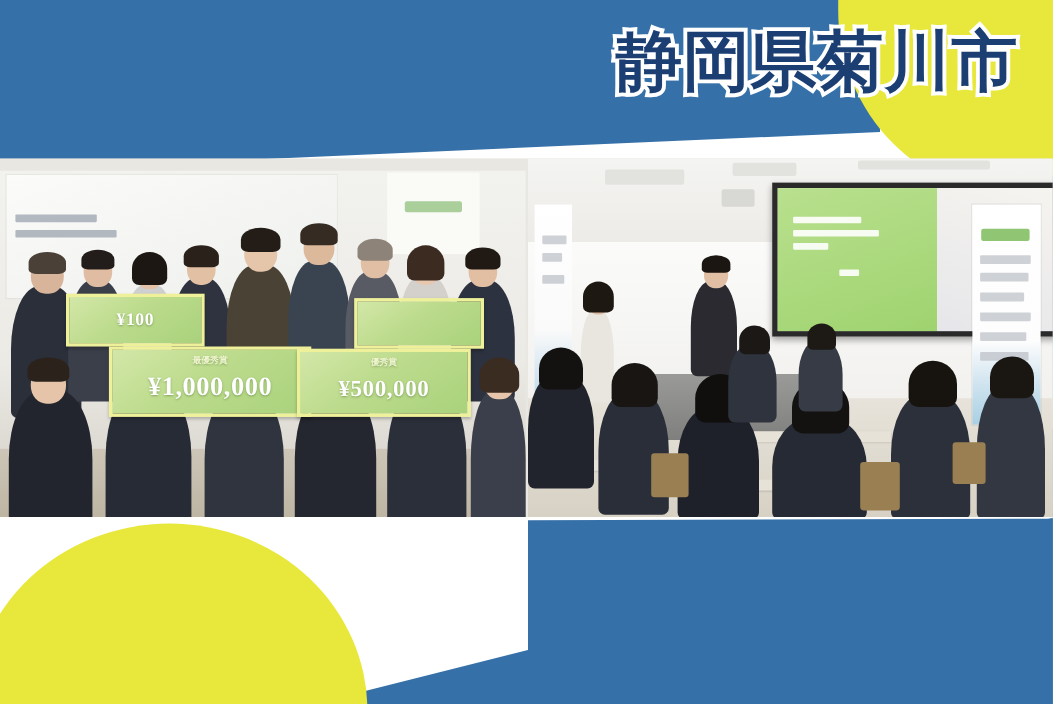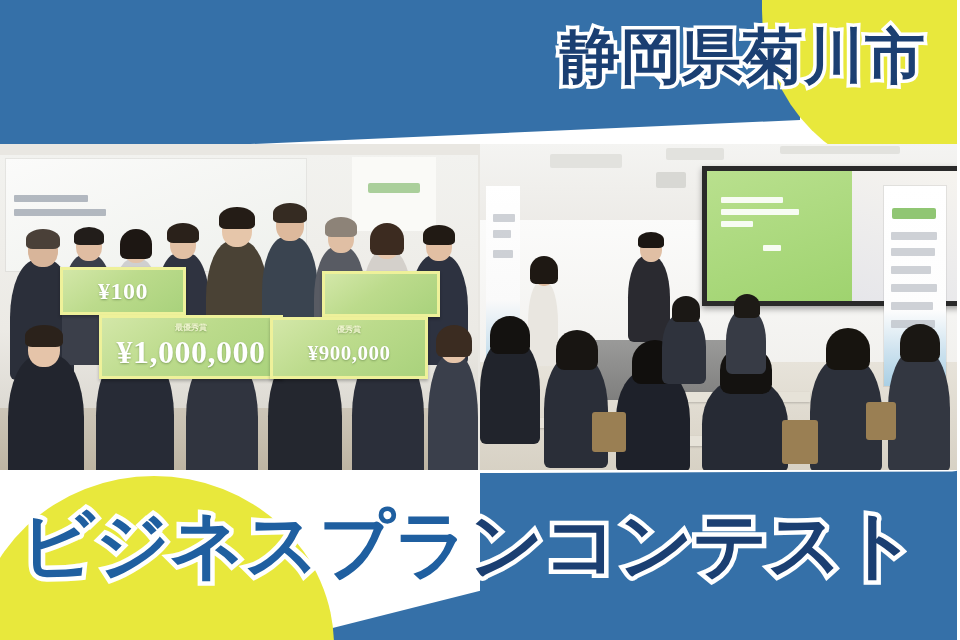--- a/index.html
+++ b/index.html
@@ -135,21 +135,21 @@
     font-weight: bold;
     font-family: "Liberation Serif", "DejaVu Serif", serif;
     text-shadow: 0 1px 2px rgba(60,90,40,.45);
     overflow: hidden;
   }
   .check-caption {
     position: absolute; top: 4px; left: 0; right: 0;
     text-align: center; font-size: 8px; color: #f4f7d6; opacity: .9;
     font-family: "Liberation Sans", sans-serif; font-weight: bold;
   }
-  .check-amount { font-size: 24px; letter-spacing: .5px; }
+  .check-amount { font-size: 16px; letter-spacing: .5px; }
 
   
   .pr-ceiling {
     position: absolute; left:0; top:0; width:100%; height:88px;
     background: linear-gradient(180deg,#f4f4f2,#eceae6);
   }
   .pr-ceil-panel {
     position: absolute; background:#e2e2de; border-radius:2px;
   }
   .pr-wall {
@@ -347,25 +347,25 @@
       <div class="person" style="left:352px;top:196px;width:72px;height:134px;background:#2b2f3a;"></div>
       <div class="head" style="left:372px;top:170px;width:30px;height:34px;background:#e4c3a8;"></div>
       <div class="hair" style="left:369px;top:164px;width:36px;height:22px;background:#261d16;"></div>
 
       <div class="person" style="left:428px;top:200px;width:50px;height:130px;background:#3a3f4b;"></div>
       <div class="head" style="left:440px;top:176px;width:28px;height:32px;background:#e6c5aa;"></div>
       <div class="hair" style="left:436px;top:170px;width:36px;height:32px;background:#3b2c21;"></div>
 
       <div class="check" style="left:99px;top:160px;width:178px;height:58px;">
         <span class="check-caption">最優秀賞</span>
-        <span class="check-amount" style="font-size:32px;margin-top:10px;">¥1,000,000</span>
+        <span class="check-amount" style="font-size:24px;margin-top:10px;">¥1,000,000</span>
       </div>
       <div class="check" style="left:270px;top:162px;width:152px;height:56px;">
         <span class="check-caption">優秀賞</span>
-        <span class="check-amount" style="font-size:21px;margin-top:10px;">¥900,000</span>
+        <span class="check-amount" style="font-size:21px;margin-top:10px;">¥500,000</span>
       </div>
     </div>
 
     <div class="photo photo-right">
       <div class="pr-ceiling"></div>
       <div class="pr-ceil-panel" style="left:70px;top:10px;width:72px;height:14px;"></div>
       <div class="pr-ceil-panel" style="left:186px;top:4px;width:58px;height:12px;"></div>
       <div class="pr-ceil-panel" style="left:300px;top:2px;width:120px;height:8px;"></div>
       <div class="pr-wall"></div>
       <div class="pr-floor"></div>
@@ -438,18 +438,15 @@
       <div class="chair" style="left:112px;top:268px;width:34px;height:40px;"></div>
       <div class="chair" style="left:302px;top:276px;width:36px;height:44px;"></div>
       <div class="chair" style="left:386px;top:258px;width:30px;height:38px;"></div>
     </div>
   </div>
 
   <div class="bottom-band">
     <div class="bottom-blue"></div>
     <div class="bottom-blue-dark"></div>
     <div class="bottom-yellow"></div>
-    <div class="headline-bottom">
-      <span>ビジネスプラ</span><span class="dark">ンコンテスト</span>
-    </div>
   </div>
 
 </div>
 
 </body></html>

